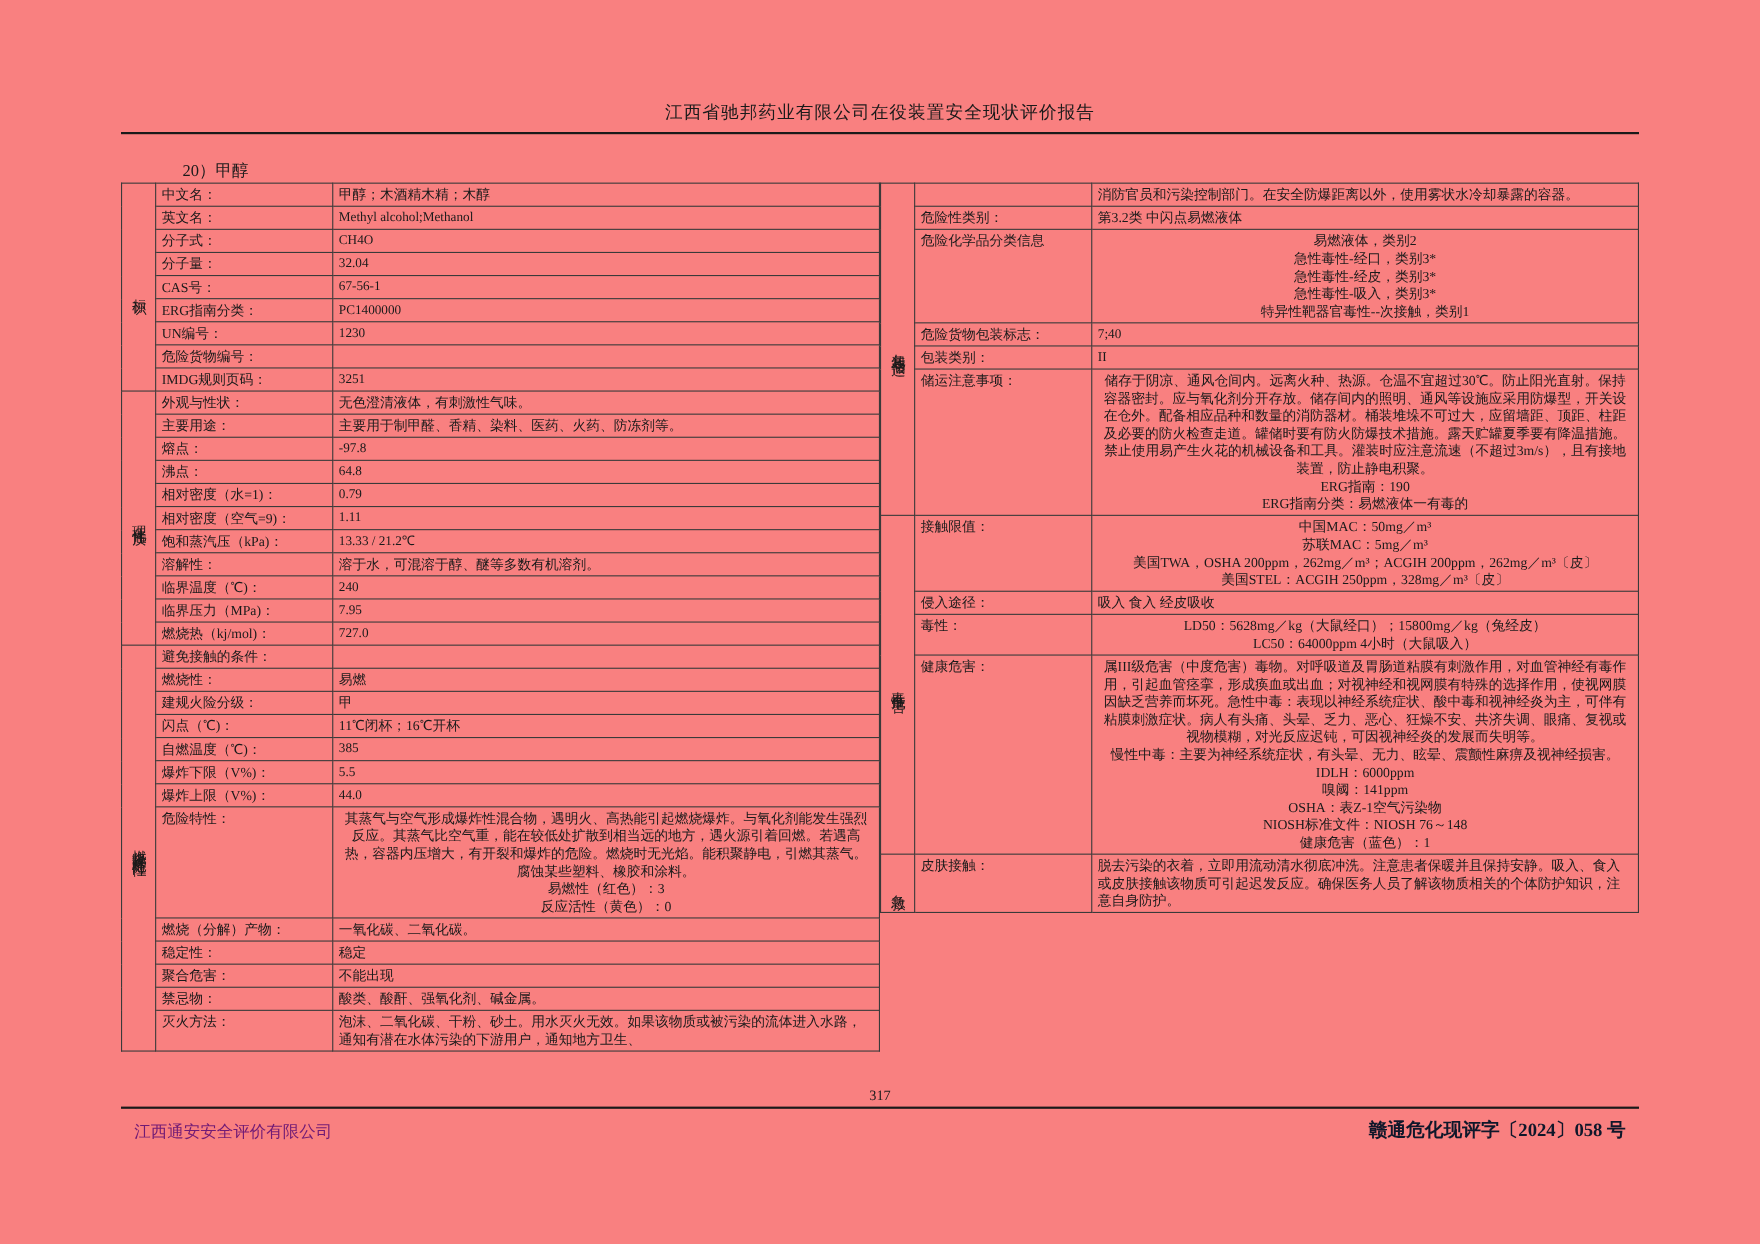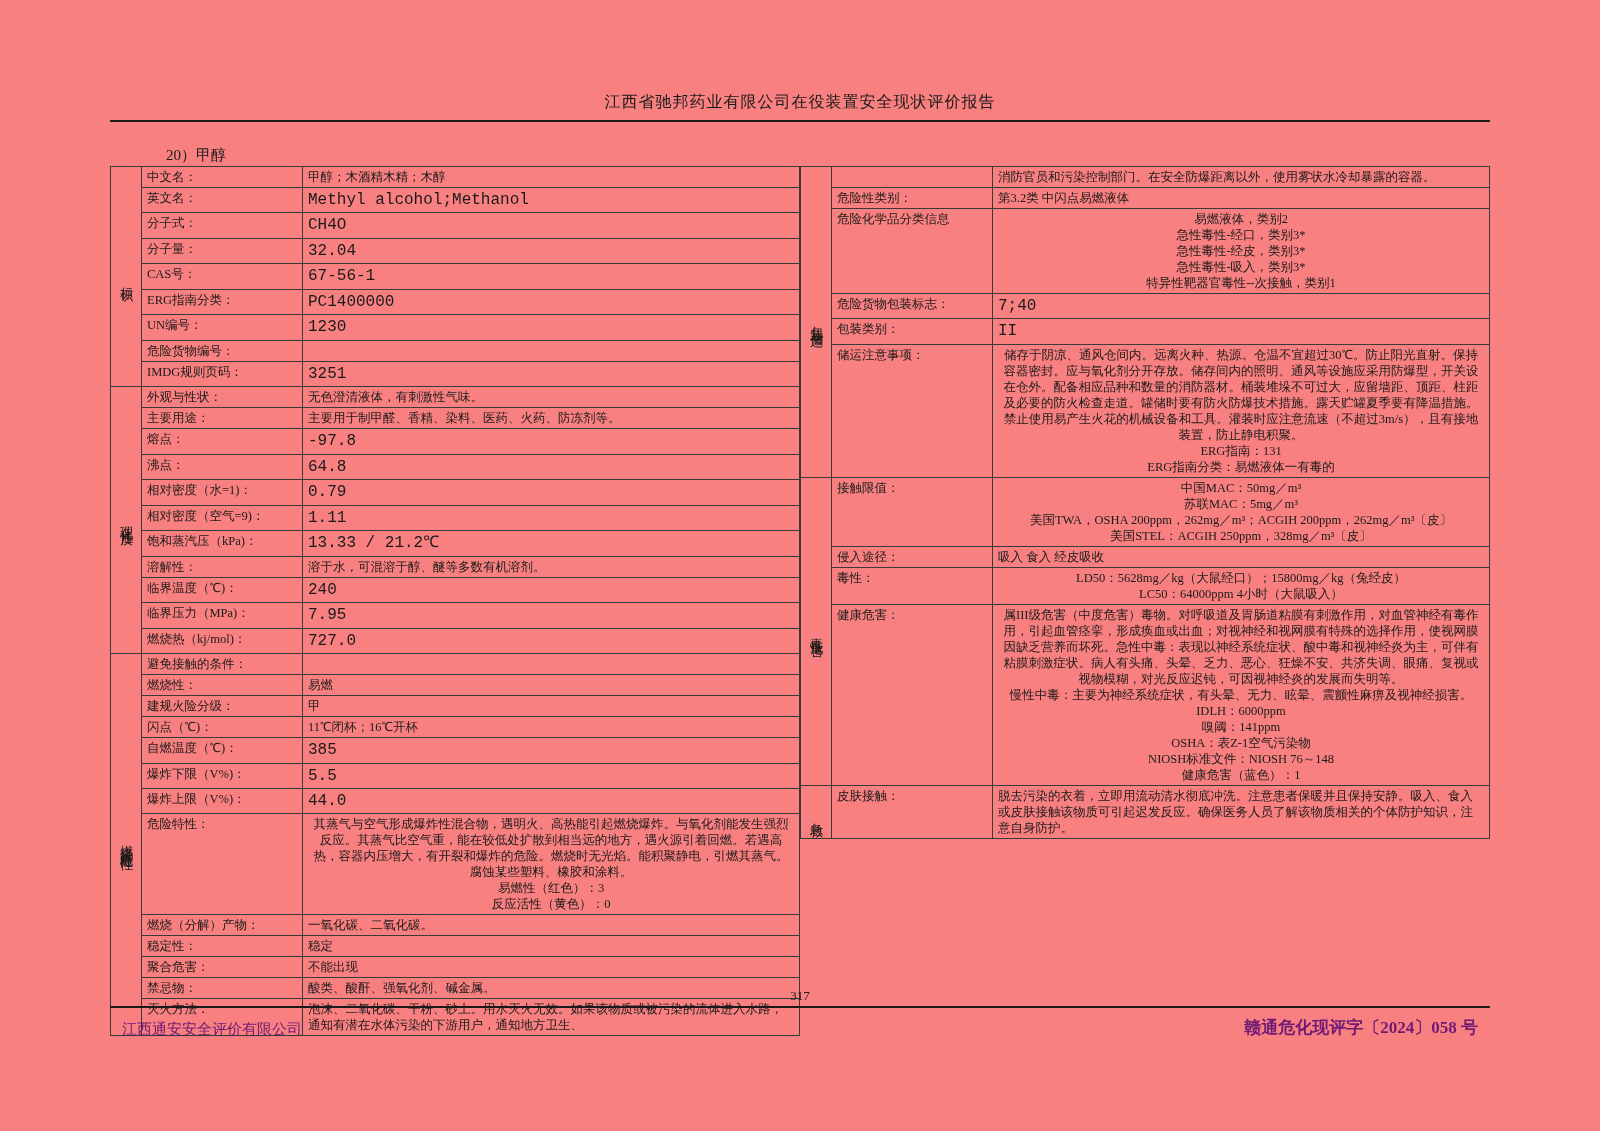--- a/index.html
+++ b/index.html
@@ -61,34 +61,34 @@
     writing-mode:vertical-rl;
     text-orientation:upright;
     display:inline-block;
     line-height:1.1;
   }
   td.label{
     width:150px;
     white-space:nowrap;
   }
   td.val{ }
-  .mono{font-family:Liberation Mono, monospace; font-size:16px;}
+  .mono{font-family:Liberation Serif, serif; font-size:12px;}
   .multi{white-space:pre-line;text-align:center;}
   .footer-rule{
     position:absolute; bottom:123px; left:110px; right:110px;
     border-bottom:2px solid #1a1a1a;
   }
   .footer-left{
     position:absolute; bottom:92px; left:122px;
     font-size:15px; color:#701a75;
     font-family:"Liberation Serif", serif;
   }
   .footer-right{
     position:absolute; bottom:92px; right:122px;
-    font-size:17px; color:#701a75; font-weight:bold;
+    font-size:17px; color:#0f172a; font-weight:bold;
   }
   .page-no{
     position:absolute; bottom:127px; left:50%; transform:translateX(-50%);
     font-size:13px;
   }
 </style>
 </head>
 <body>
 
 <div class="page">
@@ -268,21 +268,21 @@
               <td class="label">危险货物包装标志：</td>
               <td class="val mono">7;40</td>
             </tr>
             <tr>
               <td class="label">包装类别：</td>
               <td class="val mono">II</td>
             </tr>
             <tr>
               <td class="label">储运注意事项：</td>
               <td class="val multi">储存于阴凉、通风仓间内。远离火种、热源。仓温不宜超过30℃。防止阳光直射。保持容器密封。应与氧化剂分开存放。储存间内的照明、通风等设施应采用防爆型，开关设在仓外。配备相应品种和数量的消防器材。桶装堆垛不可过大，应留墙距、顶距、柱距及必要的防火检查走道。罐储时要有防火防爆技术措施。露天贮罐夏季要有降温措施。禁止使用易产生火花的机械设备和工具。灌装时应注意流速（不超过3m/s），且有接地装置，防止静电积聚。
-ERG指南：131
+ERG指南：190
 ERG指南分类：易燃液体一有毒的</td>
             </tr>
             <tr>
               <td class="vert" rowspan="4"><span>毒性危害</span></td>
               <td class="label">接触限值：</td>
               <td class="val multi">中国MAC：50mg／m³
 苏联MAC：5mg／m³
 美国TWA，OSHA 200ppm，262mg／m³；ACGIH 200ppm，262mg／m³〔皮〕
 美国STEL：ACGIH 250ppm，328mg／m³〔皮〕</td>
             </tr>

